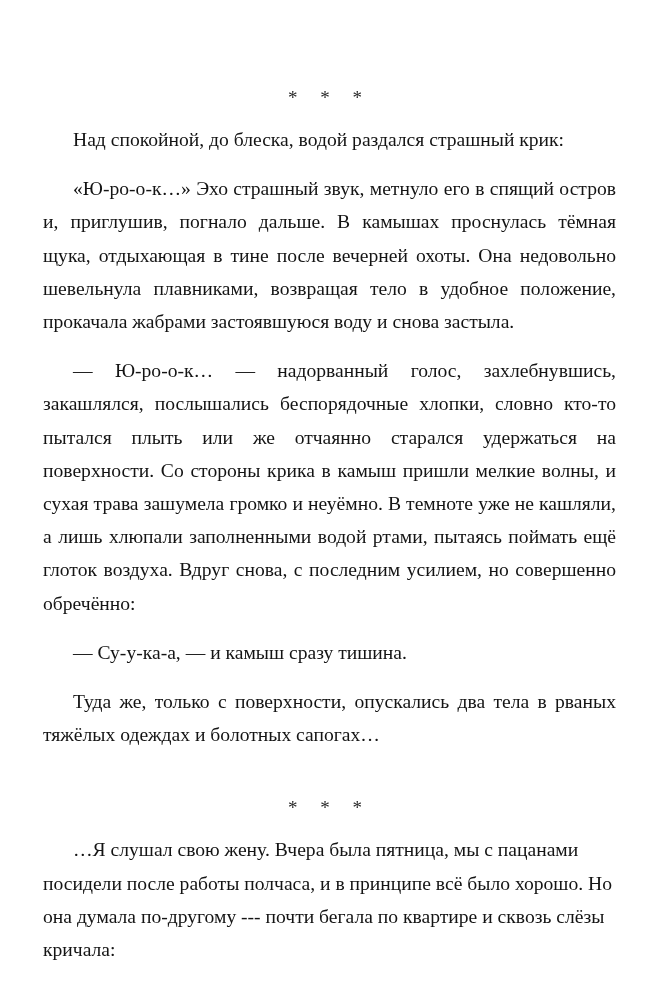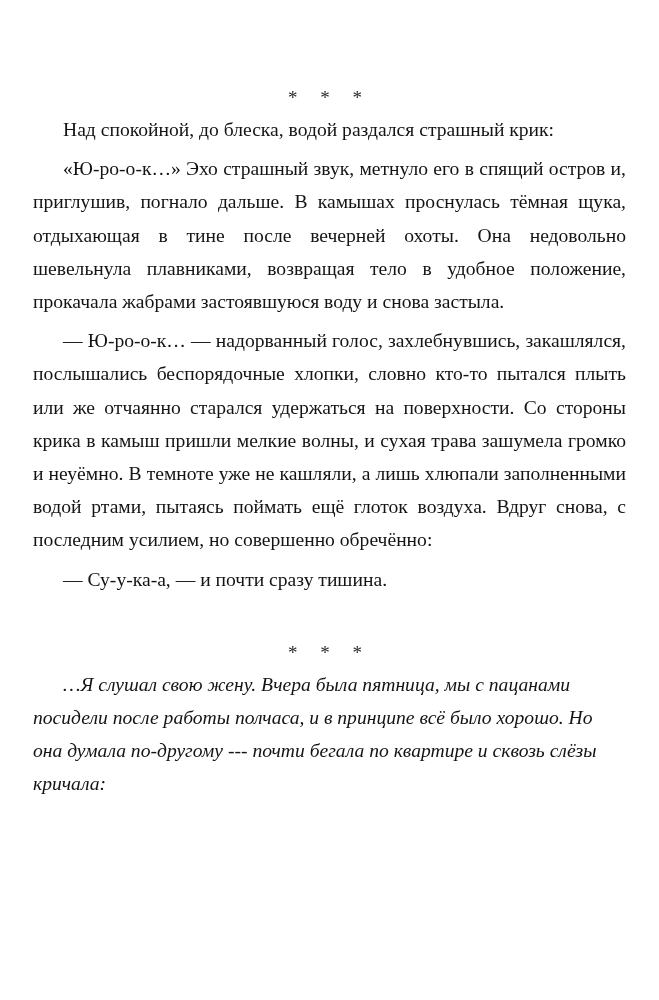--- a/index.html
+++ b/index.html
@@ -45,33 +45,32 @@
     margin-top: 88px;
     margin-bottom: 0;
   }
 
   .sep-mid {
     margin-top: 47px;
     margin-bottom: 0;
   }
 
   p.para {
-    margin: 6px;
+    margin: 16px;
     font-size: 19.6px;
     line-height: 33.2px;
     text-align: justify;
     text-justify: inter-word;
     text-indent: 30px;
     color: #141414;
     -webkit-font-smoothing: antialiased;
   }
 
   p.para:last-child {
     text-align: left;
-    font-style: italic;
   }
 
   
   .para-first {
     margin-top: 23px;
   }
 
   
   .para-after-sep {
     margin-top: 24px;
@@ -84,22 +83,23 @@
   <div class="text-column">
 
     <div class="separator sep-top">* * *</div>
 
     <p class="para para-first">Над спокойной, до блеска, водой раздался страшный крик:</p>
 
     <p class="para">«Ю-ро-о-к…» Эхо страшный звук, метнуло его в спящий остров и, приглушив, погнало дальше. В камышах проснулась тёмная щука, отдыхающая в тине после вечерней охоты. Она недовольно шевельнула плавниками, возвращая тело в удобное положение, прокачала жабрами застоявшуюся воду и снова застыла.</p>
 
     <p class="para">— Ю-ро-о-к… — надорванный голос, захлебнувшись, закашлялся, послышались беспорядочные хлопки, словно кто-то пытался плыть или же отчаянно старался удержаться на поверхности. Со стороны крика в камыш пришли мелкие волны, и сухая трава зашумела громко и неуёмно. В темноте уже не кашляли, а лишь хлюпали заполненными водой ртами, пытаясь поймать ещё глоток воздуха. Вдруг снова, с последним усилием, но совершенно обречённо:</p>
 
-    <p class="para">— Су-у-ка-а, — и почти сразу тишина.</p>
+    <p class="para">— Су-у-ка-а, — и камыш сразу тишина.</p>
 
 
+    <p class="para">Туда же, только с поверхности, опускались два тела в рваных тяжёлых одеждах и болотных сапогах…</p>
 
     <div class="separator sep-mid">* * *</div>
 
     <p class="para para-after-sep">…Я слушал свою жену. Вчера была пятница, мы с пацанами посидели после работы полчаса, и в принципе всё было хорошо. Но она думала по-другому --- почти бегала по квартире и сквозь слёзы кричала:</p>
 
   </div>
 </div>
 
 </body></html>

